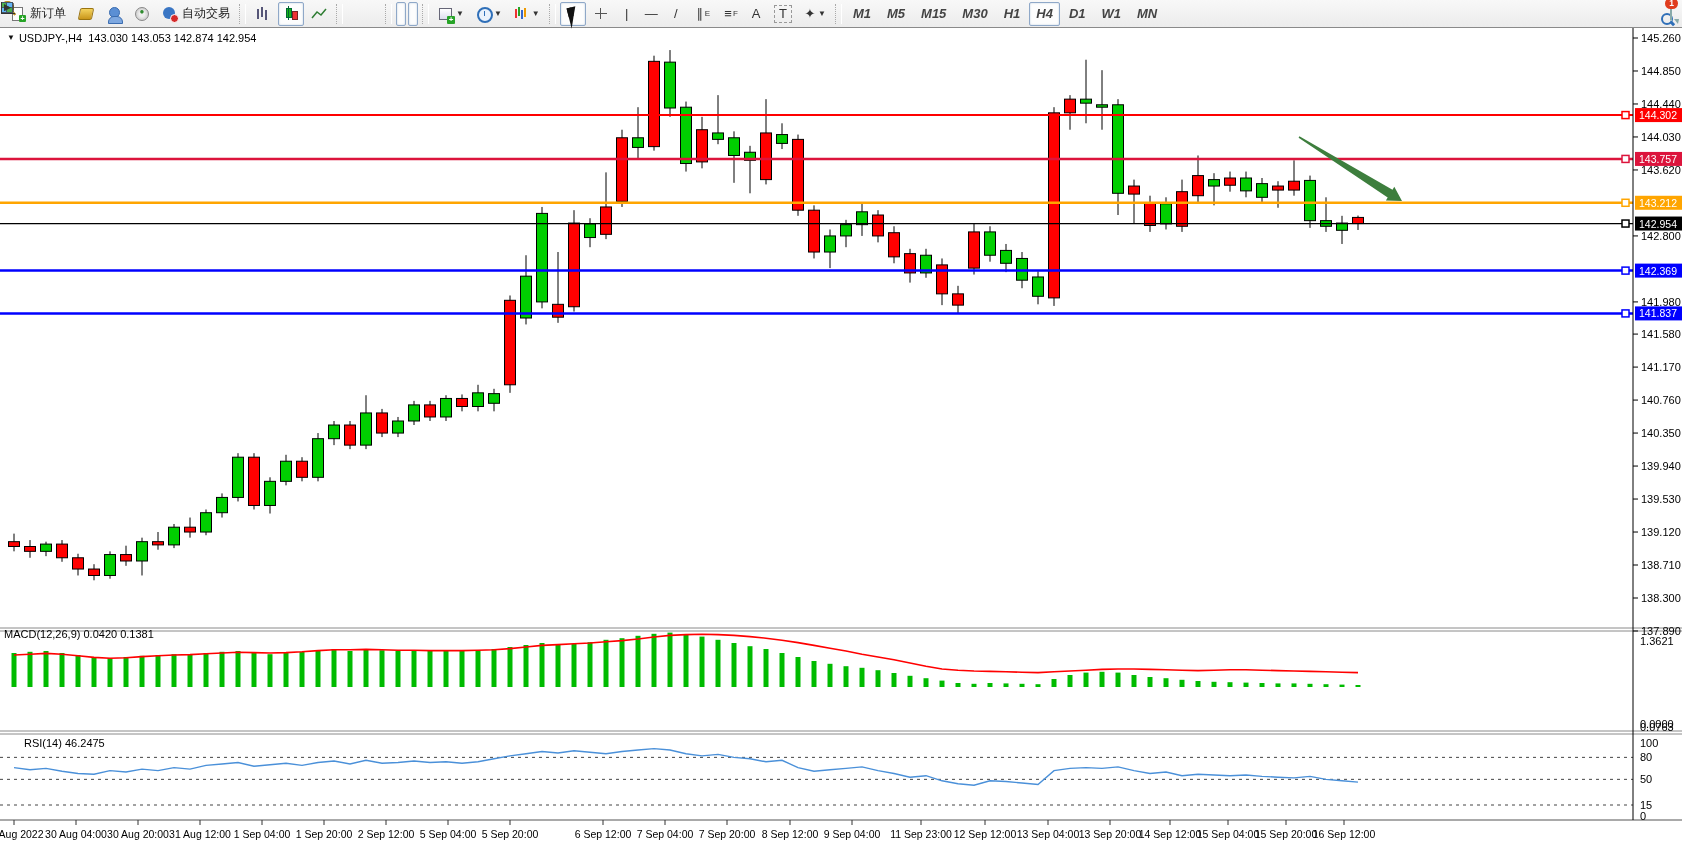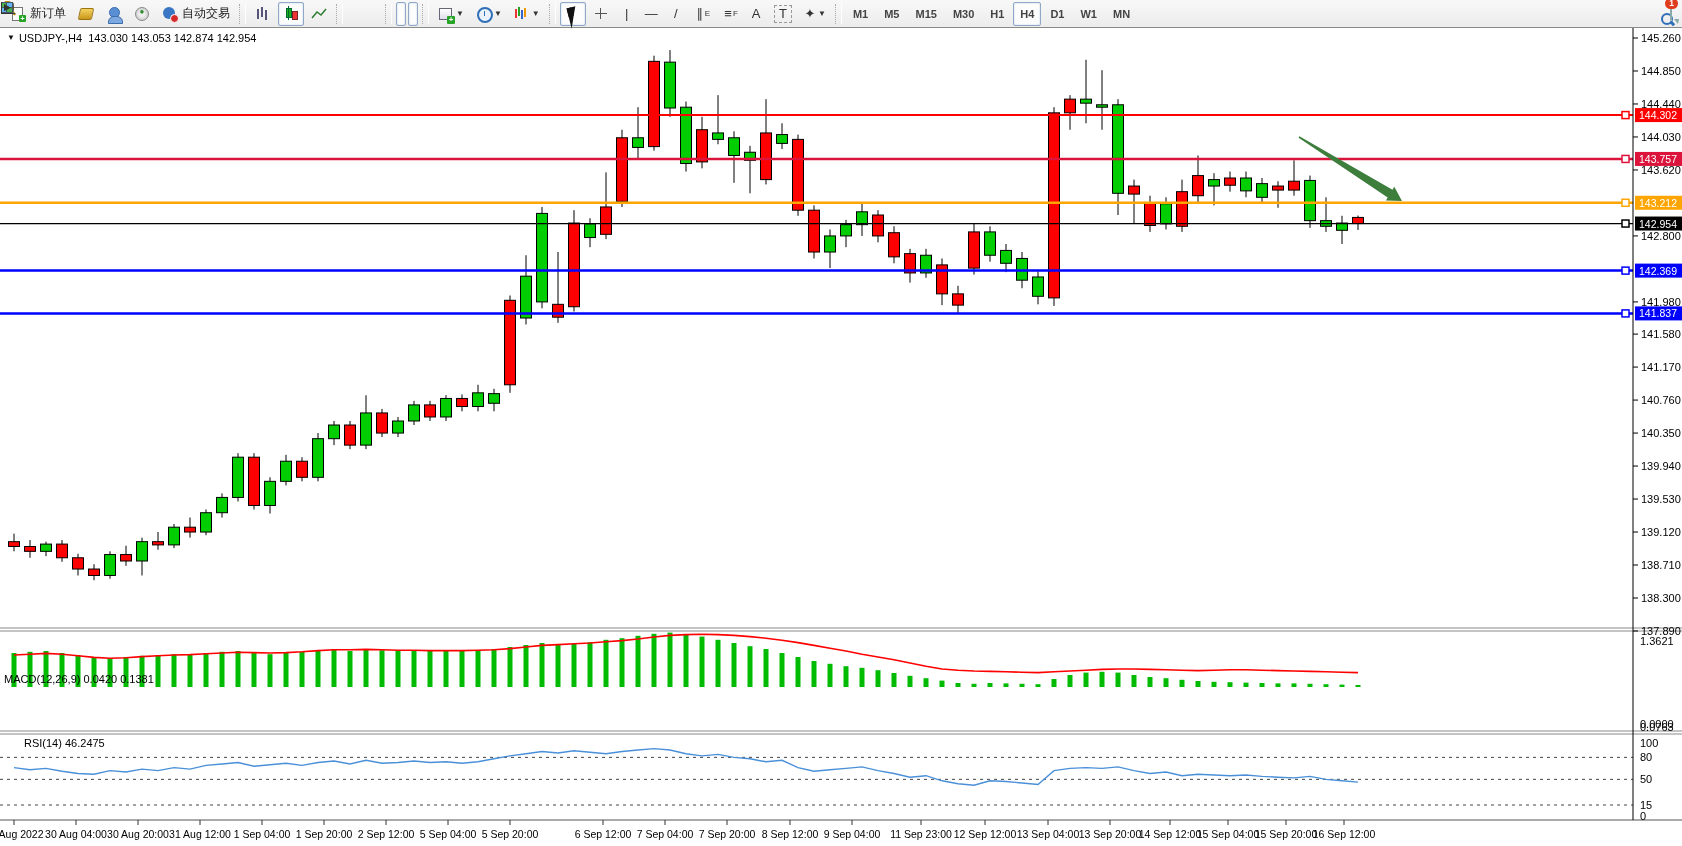--- a/index.html
+++ b/index.html
@@ -4,21 +4,21 @@
 <style>
   html,body{margin:0;padding:0;background:#d4d0c8;font-family:"Liberation Sans",sans-serif;}
   #app{position:relative;width:1682px;height:846px;background:#fff;overflow:hidden;}
   
   #toolbar{position:absolute;left:0;top:0;width:1682px;height:28px;background:linear-gradient(#f8f8f8,#ececec);border-bottom:1px solid #8a8a8a;display:flex;align-items:center;padding:0 4px;box-sizing:border-box;z-index:5;}
   .tb-group{display:flex;align-items:center;height:24px;}
   .tb-sep{width:5px;height:20px;margin:0 3px;border-left:1px dotted #aaa;border-right:1px solid #fff;}
   .tb-btn{display:flex;align-items:center;height:22px;padding:0 4px;margin:0 1px;border:1px solid transparent;border-radius:2px;font-size:12px;color:#222;cursor:default;white-space:nowrap;}
   .tb-btn.pressed{background:#fdfdfd;border:1px solid #8fa8c8;box-shadow:inset 0 0 2px #bcd;}
   .tb-btn .cap{margin-left:4px;}
-  .tf{font-size:11px;font-weight:bold;color:#444;padding:0 6px;}
+  .tf{font-size:13px;font-weight:bold;color:#444;padding:0 6px;font-style:italic;}
   .dd{font-size:8px;color:#333;margin-left:2px;}
   .ico{display:inline-block;position:relative;width:16px;height:16px;}
   .doc{position:absolute;left:2px;top:1px;width:9px;height:12px;background:#fff;border:1px solid #777;}
   .plus-badge{position:absolute;right:0px;bottom:0px;width:7px;height:7px;background:#27a427;color:#fff;font-size:7px;line-height:7px;text-align:center;font-weight:bold;border-radius:1px;}
   .gold-d{position:absolute;left:1px;top:2px;width:12px;height:10px;background:linear-gradient(#f4d35e,#c9961a);border:1px solid #9a7410;border-radius:2px;transform:skewX(-12deg);}
   .person{position:absolute;left:3px;top:1px;width:9px;height:9px;border-radius:50%;background:#5b8fd4;border:1px solid #3a6cb0;}
   .person:after{content:"";position:absolute;left:-2px;top:8px;width:13px;height:6px;border-radius:6px 6px 0 0;background:#7ea8e0;border:1px solid #3a6cb0;}
   .signal{position:absolute;left:1px;top:1px;width:12px;height:12px;border-radius:50%;background:radial-gradient(circle at 50% 50%,#eee 30%,#bbb);border:1px solid #888;}
   .signal:after{content:"●";position:absolute;left:3.5px;top:-1px;font-size:8px;color:#2e8b2e;}
   .autotrade{position:absolute;left:1px;top:1px;width:12px;height:12px;border-radius:50%;background:#3a76c4;}
@@ -52,21 +52,21 @@
   .mag{position:relative;width:16px;height:16px;}
   .mag:before{content:"";position:absolute;left:1px;top:1px;width:8px;height:8px;border:2px solid #2f6fb8;border-radius:50%;}
   .mag:after{content:"";position:absolute;left:10px;top:10px;width:5px;height:2.5px;background:#2f6fb8;transform:rotate(45deg);}
   .bubble{position:relative;width:18px;height:14px;background:#f4f7fb;border:1.5px solid #8aa;border-radius:7px;}
   .bubble:after{content:"";position:absolute;left:3px;bottom:-4px;border-left:4px solid transparent;border-right:1px solid transparent;border-top:5px solid #8aa;}
   .badge{position:absolute;right:-6px;top:-5px;min-width:11px;height:11px;background:#e03c1e;border-radius:6px;color:#fff;font-size:8.5px;line-height:11px;text-align:center;font-weight:bold;padding:0 1px;}
   
   .pane-label{position:absolute;font-size:11px;color:#000;z-index:3;}
   #chart-title{left:7px;top:32px;}
   #chart-title .tri{font-size:8px;vertical-align:2px;margin-right:4px;color:#111;}
-  #macd-label{left:4px;top:673px;}
+  #macd-label{left:4px;top:628px;}
   #rsi-label{left:4px;top:737px;margin-left:20px;}
   svg{position:absolute;left:0;top:0;z-index:1;}
   text{font-family:"Liberation Sans",sans-serif;}
 </style>
 </head>
 <body>
 
 <div id="app">
 
   <div id="toolbar">

